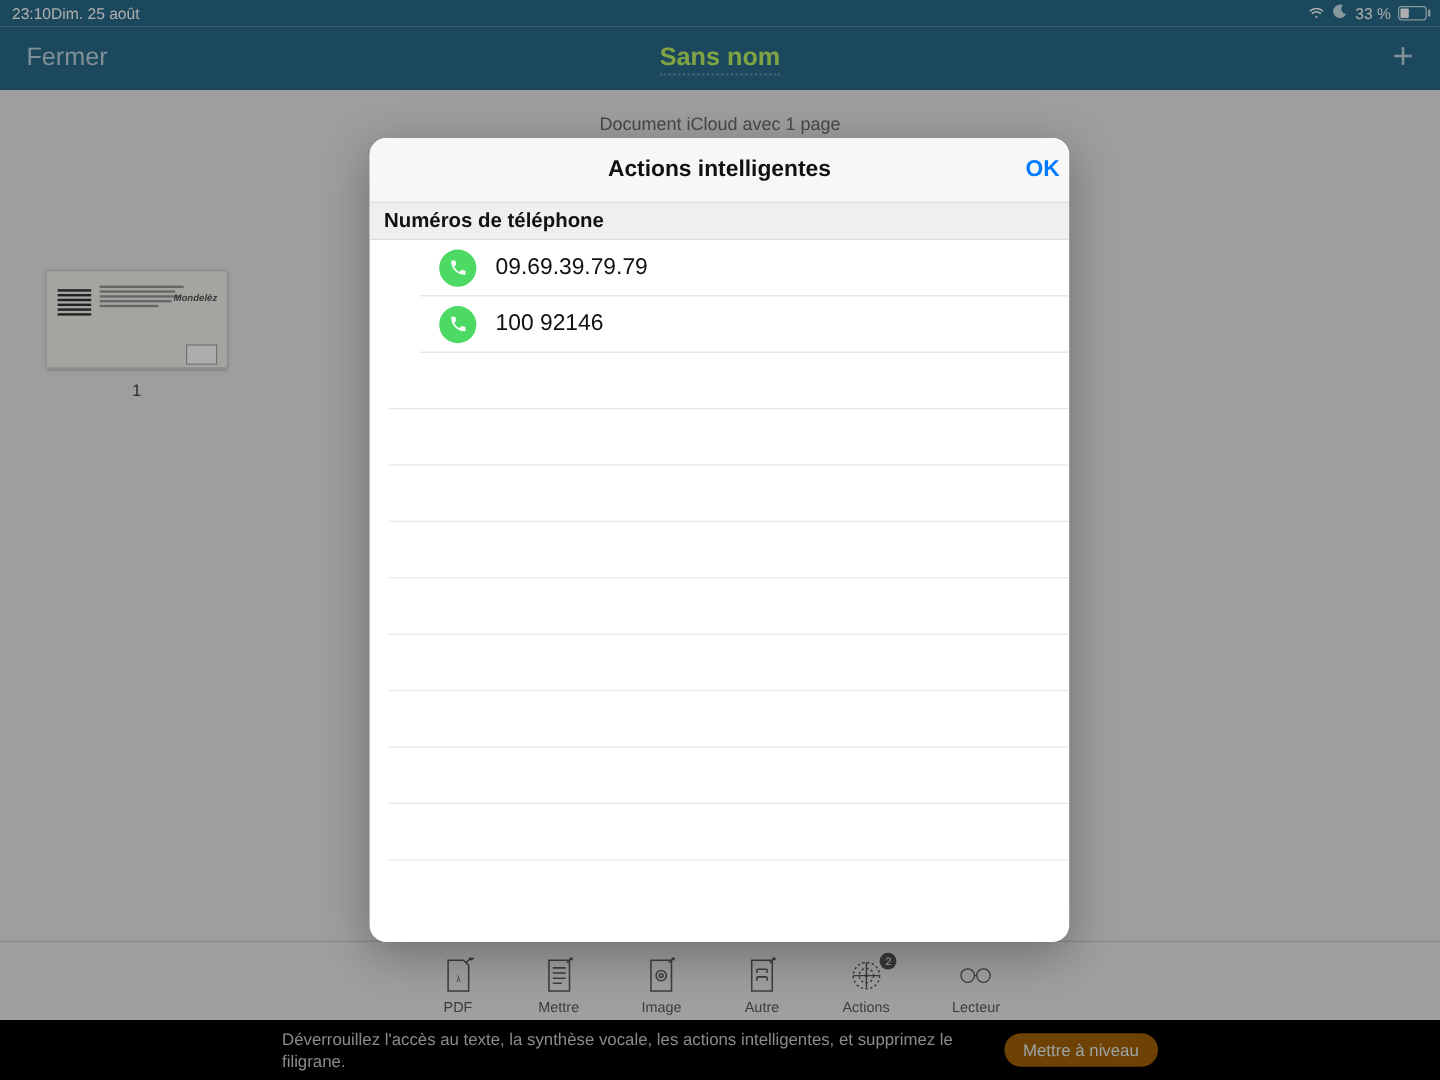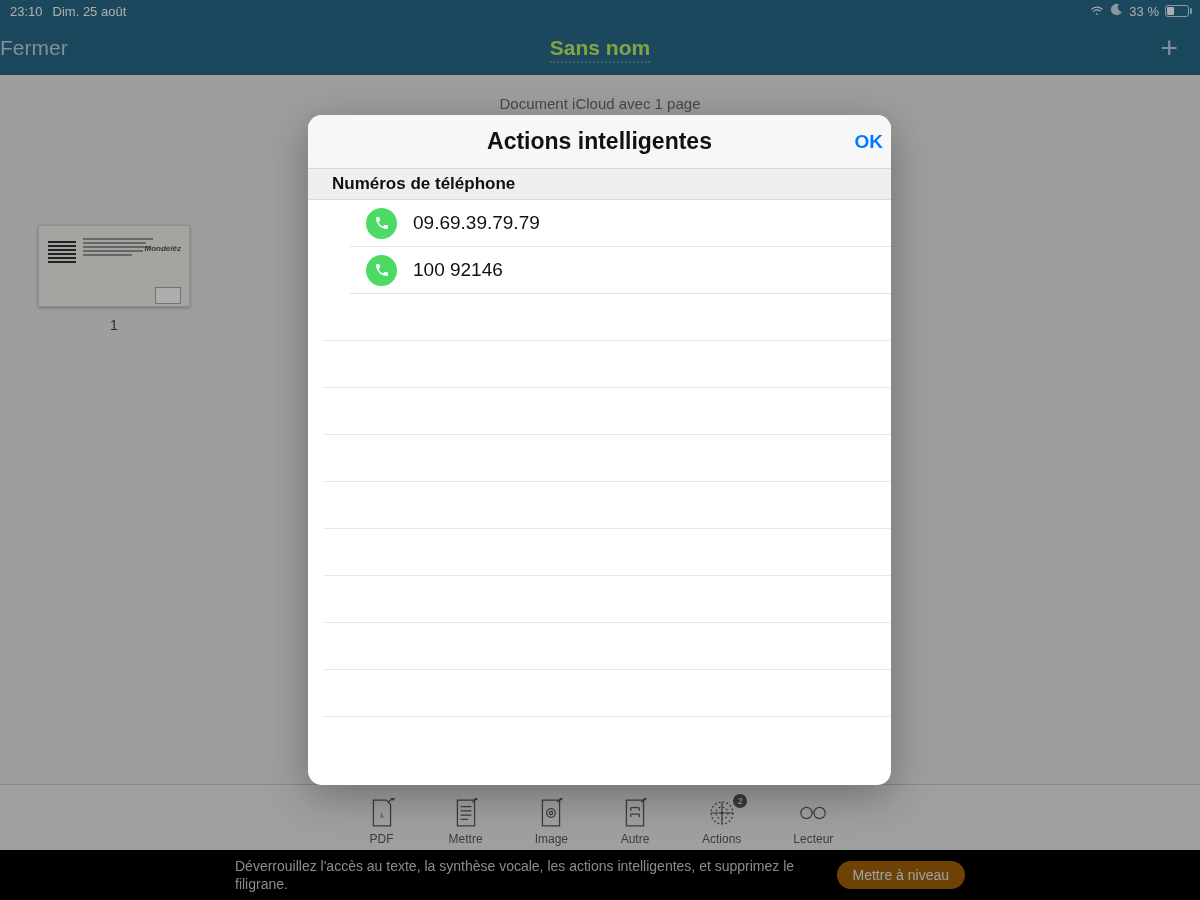--- a/index.html
+++ b/index.html
@@ -4,36 +4,36 @@
 <style>
   * { margin: 0; padding: 0; box-sizing: border-box; font-family: -apple-system, "Helvetica Neue", Helvetica, Arial, sans-serif; }
   html, body { width: 1200px; height: 900px; overflow: hidden; background: #f2f2f2; }
   .root { position: relative; width: 1200px; height: 900px; background: #e9e9e9; }
   
   .statusbar {
     position: absolute; top:0; left:0; right:0; height: 22px;
     background: #2a6b8a; color: #fff; font-size: 13px; font-weight: 500;
     display:flex; align-items:center; z-index:1;
   }
-  .statusbar .left { padding-left: 10px; display:flex; gap:10px; }
+  .statusbar .left { padding-left: 10px; display:flex; }
   .statusbar .right { margin-left:auto; padding-right: 8px; display:flex; align-items:center; gap:6px; }
   .wifi { display:inline-block; width:14px; height:12px; position:relative; }
   .wifi svg { display:block;}
   .moon { display:inline-block; }
   .batt { display:inline-flex; align-items:center; }
   .batt-body { width:24px; height:12px; border:1px solid #c8e0ea; border-radius:3px; position:relative; }
   .batt-fill { position:absolute; left:1px; top:1px; bottom:1px; width:33%; background:#fff; border-radius:1px; }
   .batt-tip { width:2px; height:6px; background:#c8e0ea; margin-left:1px; border-radius:1px;}
   
   .navbar {
     position:absolute; top:22px; left:0; right:0; height:53px;
     background: #2a6b8a; color:#fff; display:flex; align-items:center;
     border-bottom:1px solid rgba(0,0,0,0.1); z-index:1;
   }
-  .navbar .close { color:#bcd4df; font-size:21px; font-weight:400; cursor:pointer;}
+  .navbar .close { color:#bcd4df; font-size:21px; font-weight:400; padding-left:22px; cursor:pointer;}
   .navbar .center { position:absolute; left:0; right:0; text-align:center; pointer-events:none;}
   .navbar .title { font-size:21px; font-weight:600; color:#bef264; border-bottom: 2px dotted rgba(255,255,255,0.25); padding-bottom:2px;}
   .navbar .plus { margin-left:auto; padding-right:22px; color:#bcd4df; font-size:30px; font-weight:300; cursor:pointer;}
   
   .subtitle {
     position:absolute; top:95px; left:0; right:0; text-align:center;
     font-size:15px; color:#6a6a6a; font-weight:500; z-index:1;
   }
   
   .thumb-area { position:absolute; top:225px; left:38px; width:152px; z-index:1; }
@@ -75,25 +75,25 @@
   
   .modal {
     position:absolute; left:308px; top:115px; width:583px; height:670px;
     background:#fff; border-radius:14px; overflow:hidden; z-index:10;
     box-shadow: 0 10px 40px rgba(0,0,0,0.3);
   }
   .modal-header {
     height:54px; background:#f7f7f7; border-bottom:1px solid #dadada;
     display:flex; align-items:center; position:relative;
   }
-  .modal-title { position:absolute; left:0; right:0; text-align:center; font-size:23px; font-weight:600; color:#111;}
+  .modal-title { position:absolute; left:0; right:0; text-align:center; font-size:19px; font-weight:600; color:#111;}
   .modal-ok { margin-left:auto; padding-right:8px; font-size:19px; font-weight:600; color:#007aff; cursor:pointer; z-index:1;}
   .section-header {
     height:31px; background:#efefef; border-bottom:1px solid #dcdcdc;
-    display:flex; align-items:center; padding-left:24px; font-size:17px; font-weight:600; color:#111;
+    display:flex; align-items:center; padding-left:12px; font-size:17px; font-weight:600; color:#111;
   }
   .row {
     height:47px; border-bottom:1px solid #e2e2e2; display:flex; align-items:center;
     padding-left:16px; cursor:pointer;margin-left:42px;
   }
   .row .phone-ic {
     width:31px; height:31px; border-radius:50%; background:#4cd964; margin-right:16px;
     display:flex; align-items:center; justify-content:center; flex-shrink:0;
   }
   .row .phone-ic svg { fill:#fff; width:16px; height:16px;}

